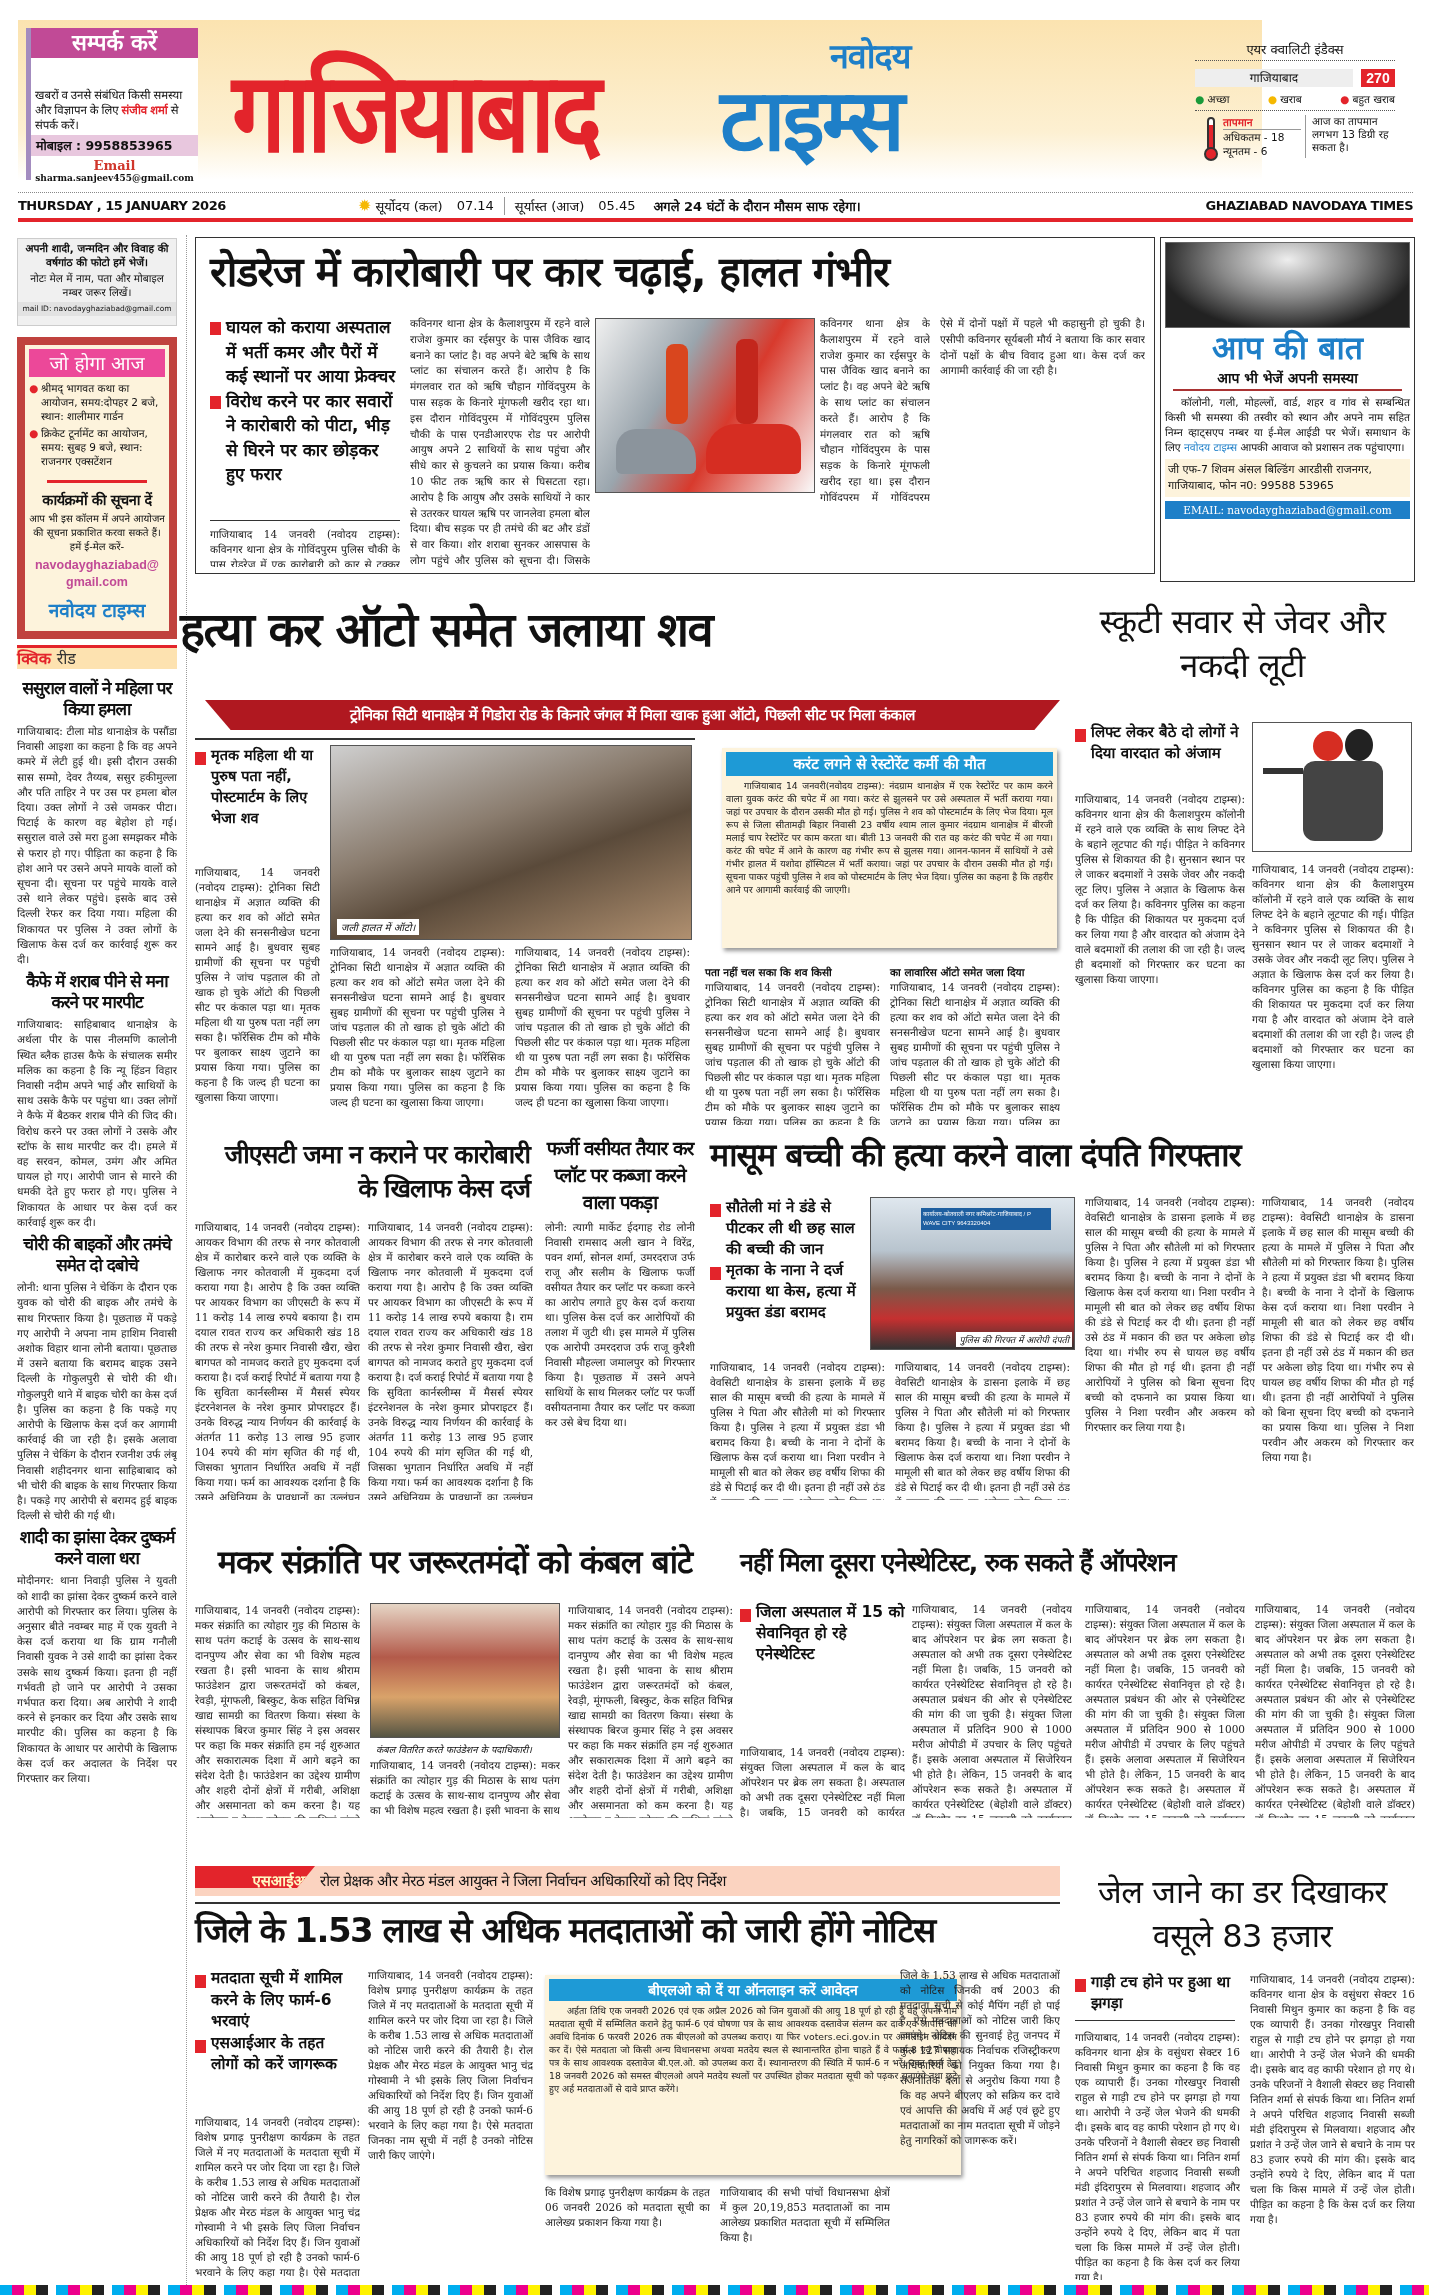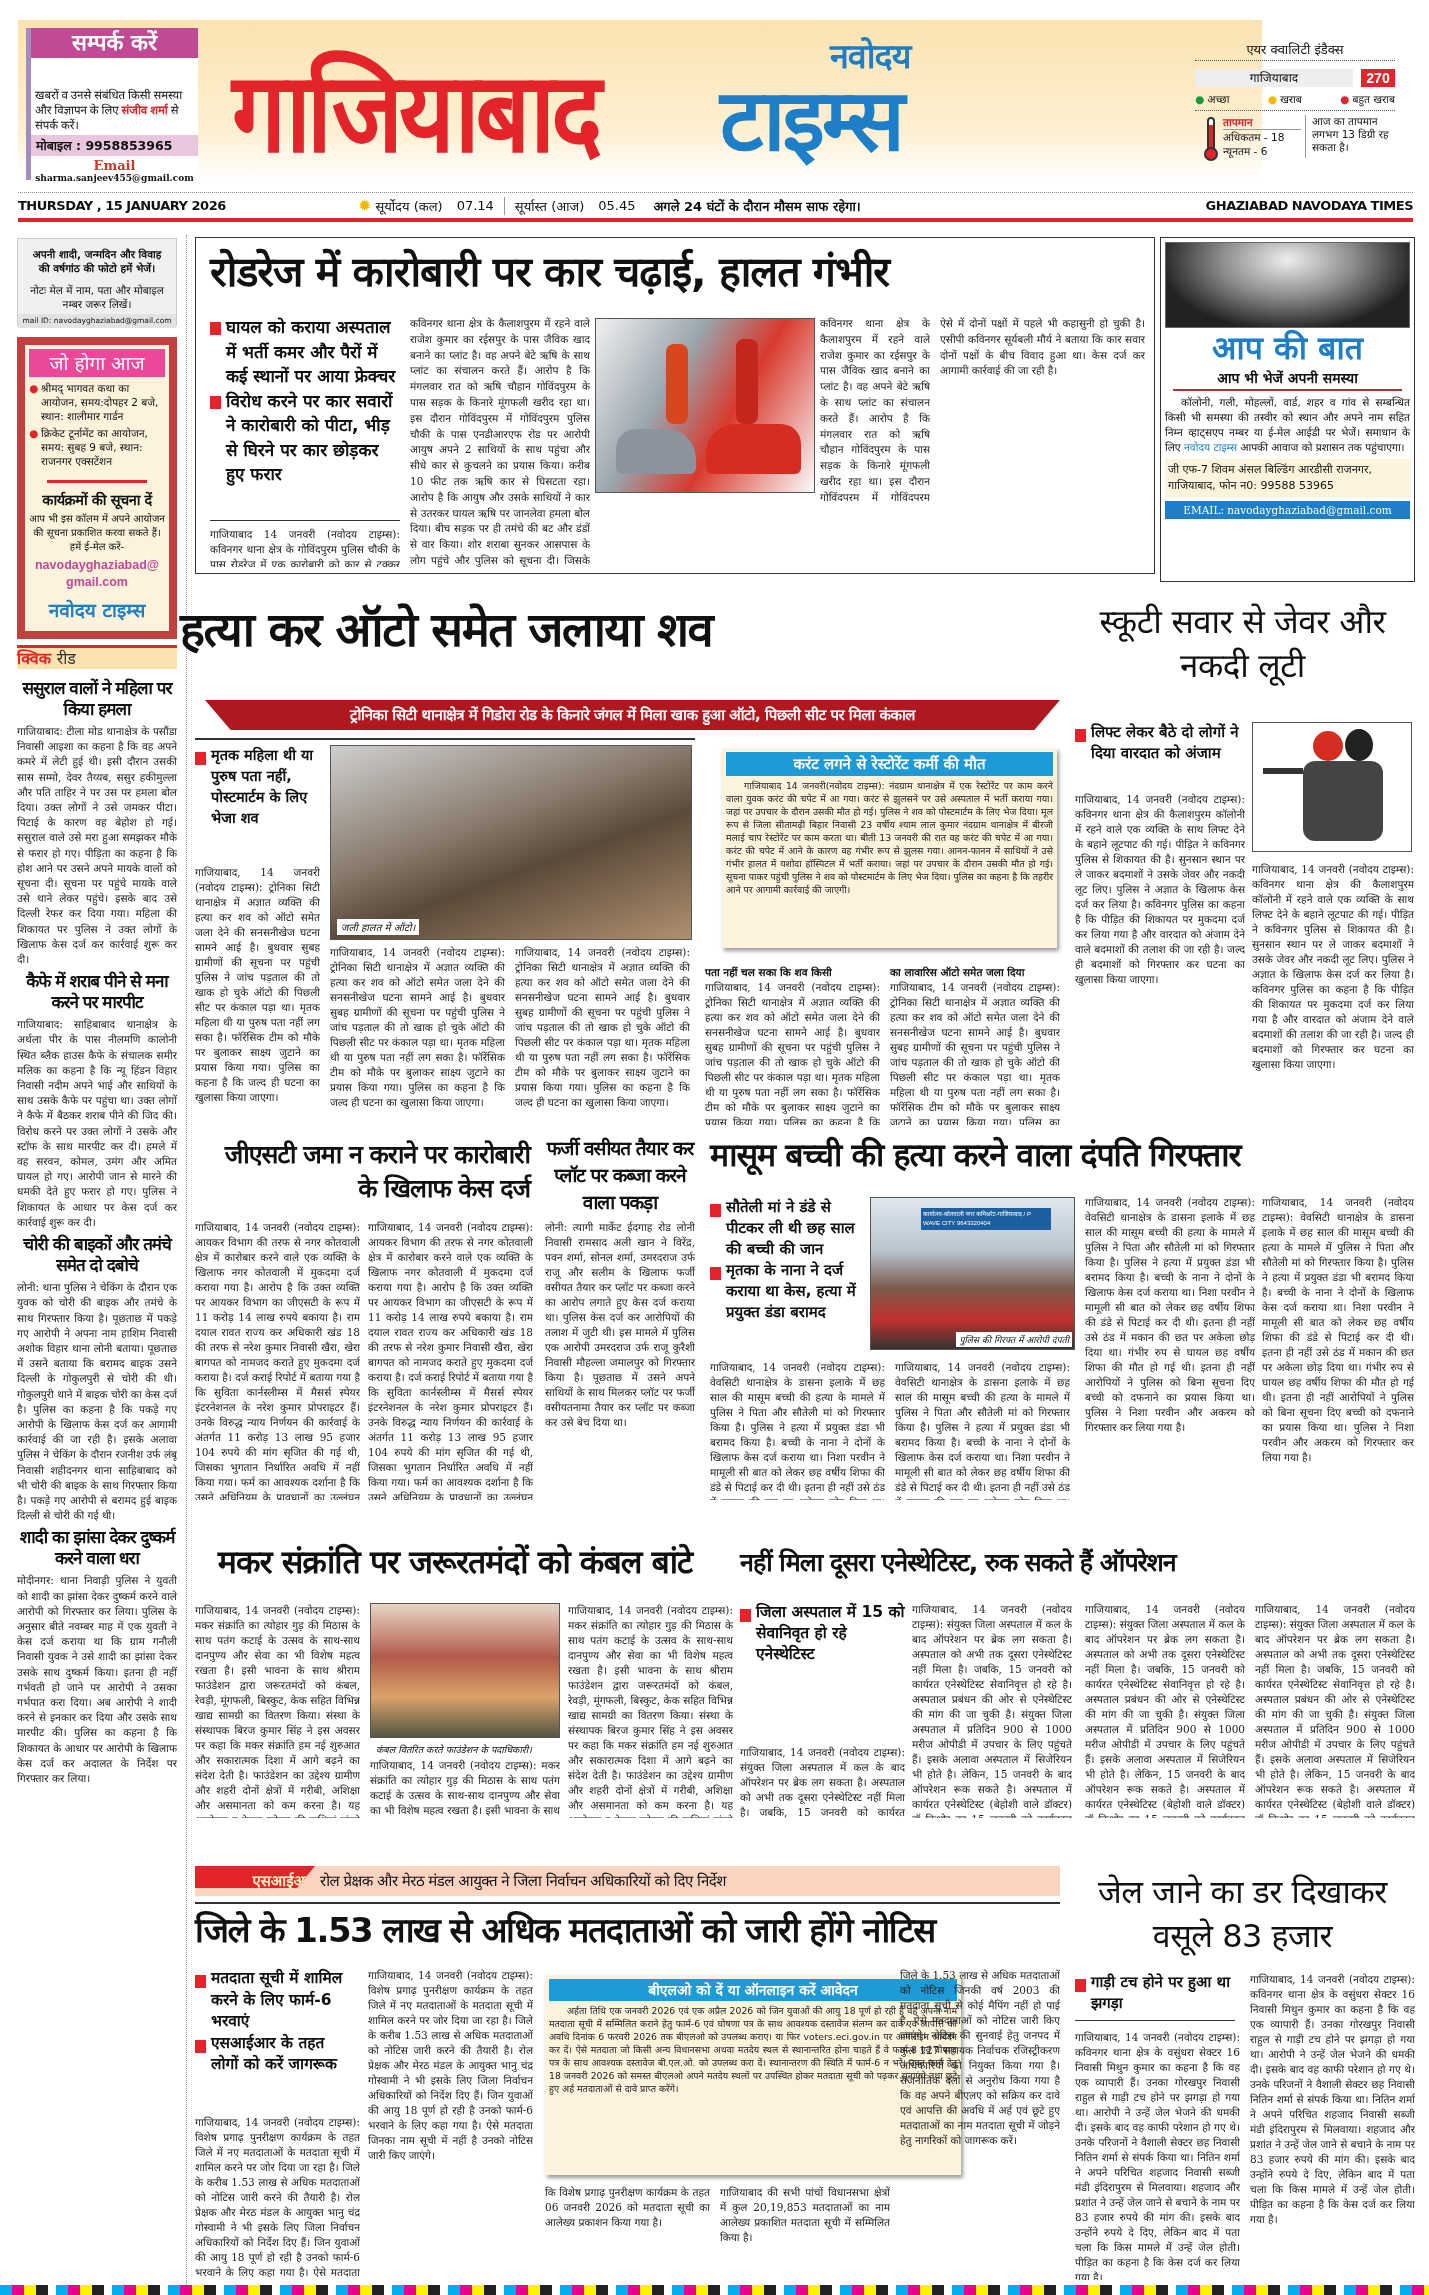--- a/index.html
+++ b/index.html
@@ -67,21 +67,21 @@
   <span style="font-weight:normal;margin-left:4px">सूर्योदय (कल)</span>
   <span style="font-weight:normal;margin-left:14px">07.14</span>
   <span style="border-left:1px solid #999;height:18px;margin:0 10px"></span>
   <span style="font-weight:normal">सूर्यास्त (आज)</span>
   <span style="font-weight:normal;margin-left:14px">05.45</span>
   <span style="margin-left:18px">अगले 24 घंटों के दौरान मौसम साफ रहेगा।</span>
   <span style="margin-left:auto;letter-spacing:-0.5px">GHAZIABAD NAVODAYA TIMES</span>
 </div>
 
 <div class="abs" style="left:17px;top:238px;width:160px;height:88px;background:#f0f0f0;border:1px solid #ccc;font-family:'DejaVu Sans',sans-serif;text-align:center;">
-  <div style="font-size:10.5px;font-weight:bold;line-height:14px;padding:8px">अपनी शादी, जन्मदिन और विवाह की वर्षगांठ की फोटो हमें भेजें।</div>
+  <div style="font-size:10.5px;font-weight:bold;line-height:14px;padding:2px">अपनी शादी, जन्मदिन और विवाह की वर्षगांठ की फोटो हमें भेजें।</div>
   <div style="font-size:10.5px;line-height:14px;padding:0 3px">नोटः मेल में नाम, पता और मोबाइल नम्बर जरूर लिखें।</div>
   <div style="font-size:7.5px;background:#e2e2e2;margin-top:3px;line-height:14px">mail ID: navodayghaziabad@gmail.com</div>
 </div>
 
 <div class="abs" style="left:17px;top:337px;width:160px;height:302px;background:#c0423e;padding:8px;">
   <div style="background:#fdf3dc;height:100%;padding:4px;">
     <div style="background:#ec4899;color:#fff;font-family:'DejaVu Sans',sans-serif;font-weight:normal;font-size:19px;text-align:center;line-height:28px">जो होगा आज</div>
     <div style="font-family:'DejaVu Sans',sans-serif;font-size:10.5px;line-height:14px;margin-top:4px;padding-left:12px;position:relative"><span style="position:absolute;left:0;color:#e3242b">●</span><span>श्रीमद् भागवत कथा का आयोजन, समय:दोपहर 2 बजे, स्थान: शालीमार गार्डन</span></div>
     <div style="font-family:'DejaVu Sans',sans-serif;font-size:10.5px;line-height:14px;margin-top:3px;padding-left:12px;position:relative"><span style="position:absolute;left:0;color:#e3242b">●</span><span>क्रिकेट टूर्नामेंट का आयोजन, समय: सुबह 9 बजे, स्थान: राजनगर एक्सटेंशन</span></div>
     <div style="height:3px;background:#e3242b;width:100px;margin:12px auto 6px"></div>

